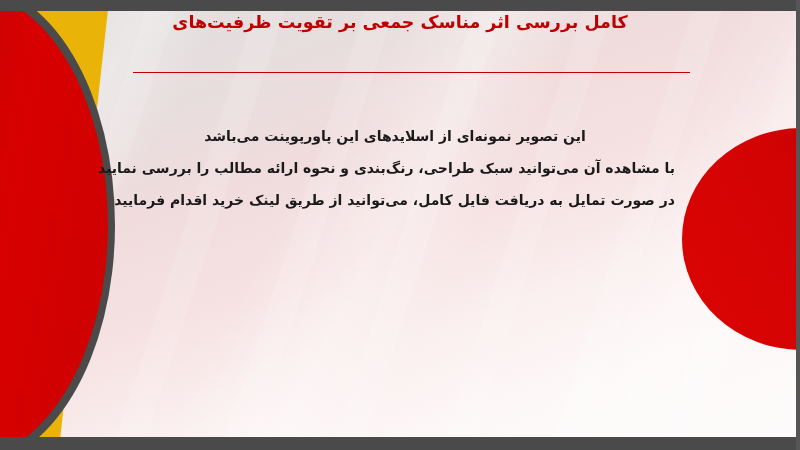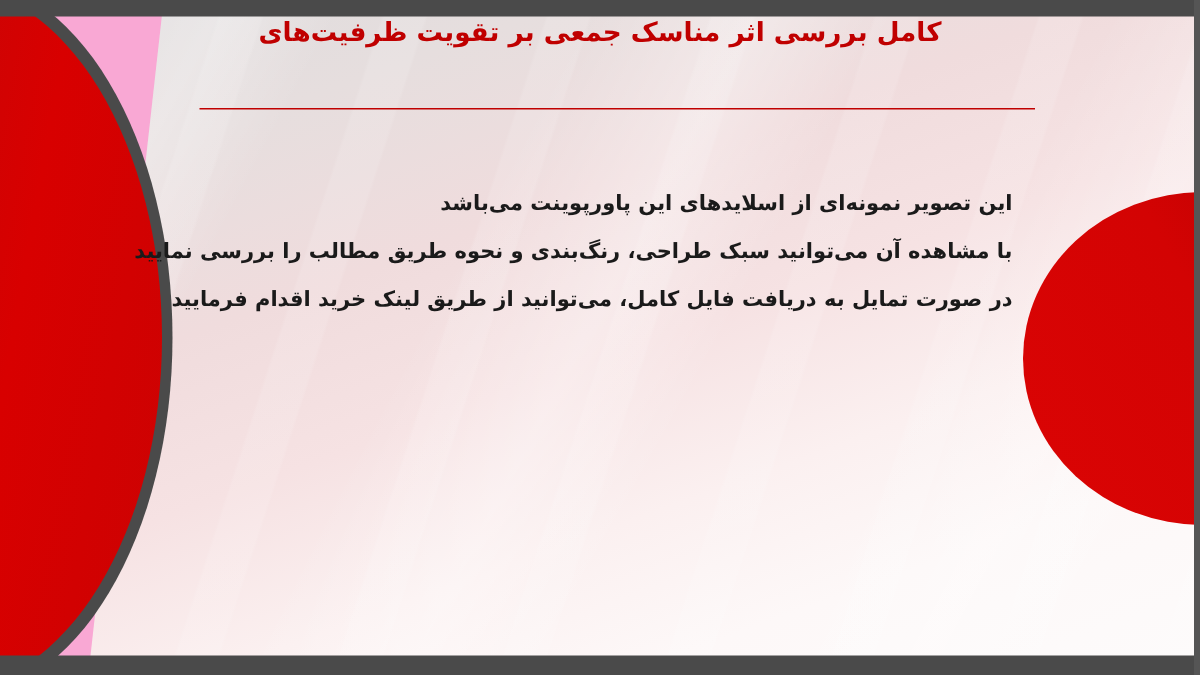--- a/index.html
+++ b/index.html
@@ -13,21 +13,21 @@
     overflow: hidden;
     font-family: "DejaVu Sans", "Liberation Sans", sans-serif;
   }
 
   
   .slide {
     position: relative;
     width: 800px;
     height: 450px;
     overflow: hidden;
-    background: #f9a8d4;
+    background: #eab308;
   }
 
   
   .band-top {
     position: absolute;
     left: 0; top: 0;
     width: 800px; height: 11px;
     background: #4a4a4a;
     z-index: 6;
   }
@@ -152,20 +152,21 @@
     width: 557px;
     height: 0;
     border-top: 1.6px solid #c00000;
   }
 
   .body-block {
     position: absolute;
     right: 125px;
     top: 120px;
     width: 560px;
+    text-align: center;
   }
   .body-line {
     color: #1a1a1a;
     font-size: 14px;
     font-weight: bold;
     line-height: 32px;
     white-space: nowrap;
   }
 </style>
 </head>
@@ -189,18 +190,18 @@
   <div class="content">
 
     <div class="title-block">
       <div class="title-line">کامل بررسی اثر مناسک جمعی بر تقویت ظرفیت‌های</div>
     </div>
 
     <div class="title-rule"></div>
 
     <div class="body-block">
       <div class="body-line">این تصویر نمونه‌ای از اسلایدهای این پاورپوینت می‌باشد</div>
-      <div class="body-line">با مشاهده آن می‌توانید سبک طراحی، رنگ‌بندی و نحوه طریق مطالب را بررسی نمایید</div>
+      <div class="body-line">با مشاهده آن می‌توانید سبک طراحی، رنگ‌بندی و نحوه ارائه مطالب را بررسی نمایید</div>
       <div class="body-line">در صورت تمایل به دریافت فایل کامل، می‌توانید از طریق لینک خرید اقدام فرمایید</div>
     </div>
 
   </div>
 </div>
 
 </body></html>

